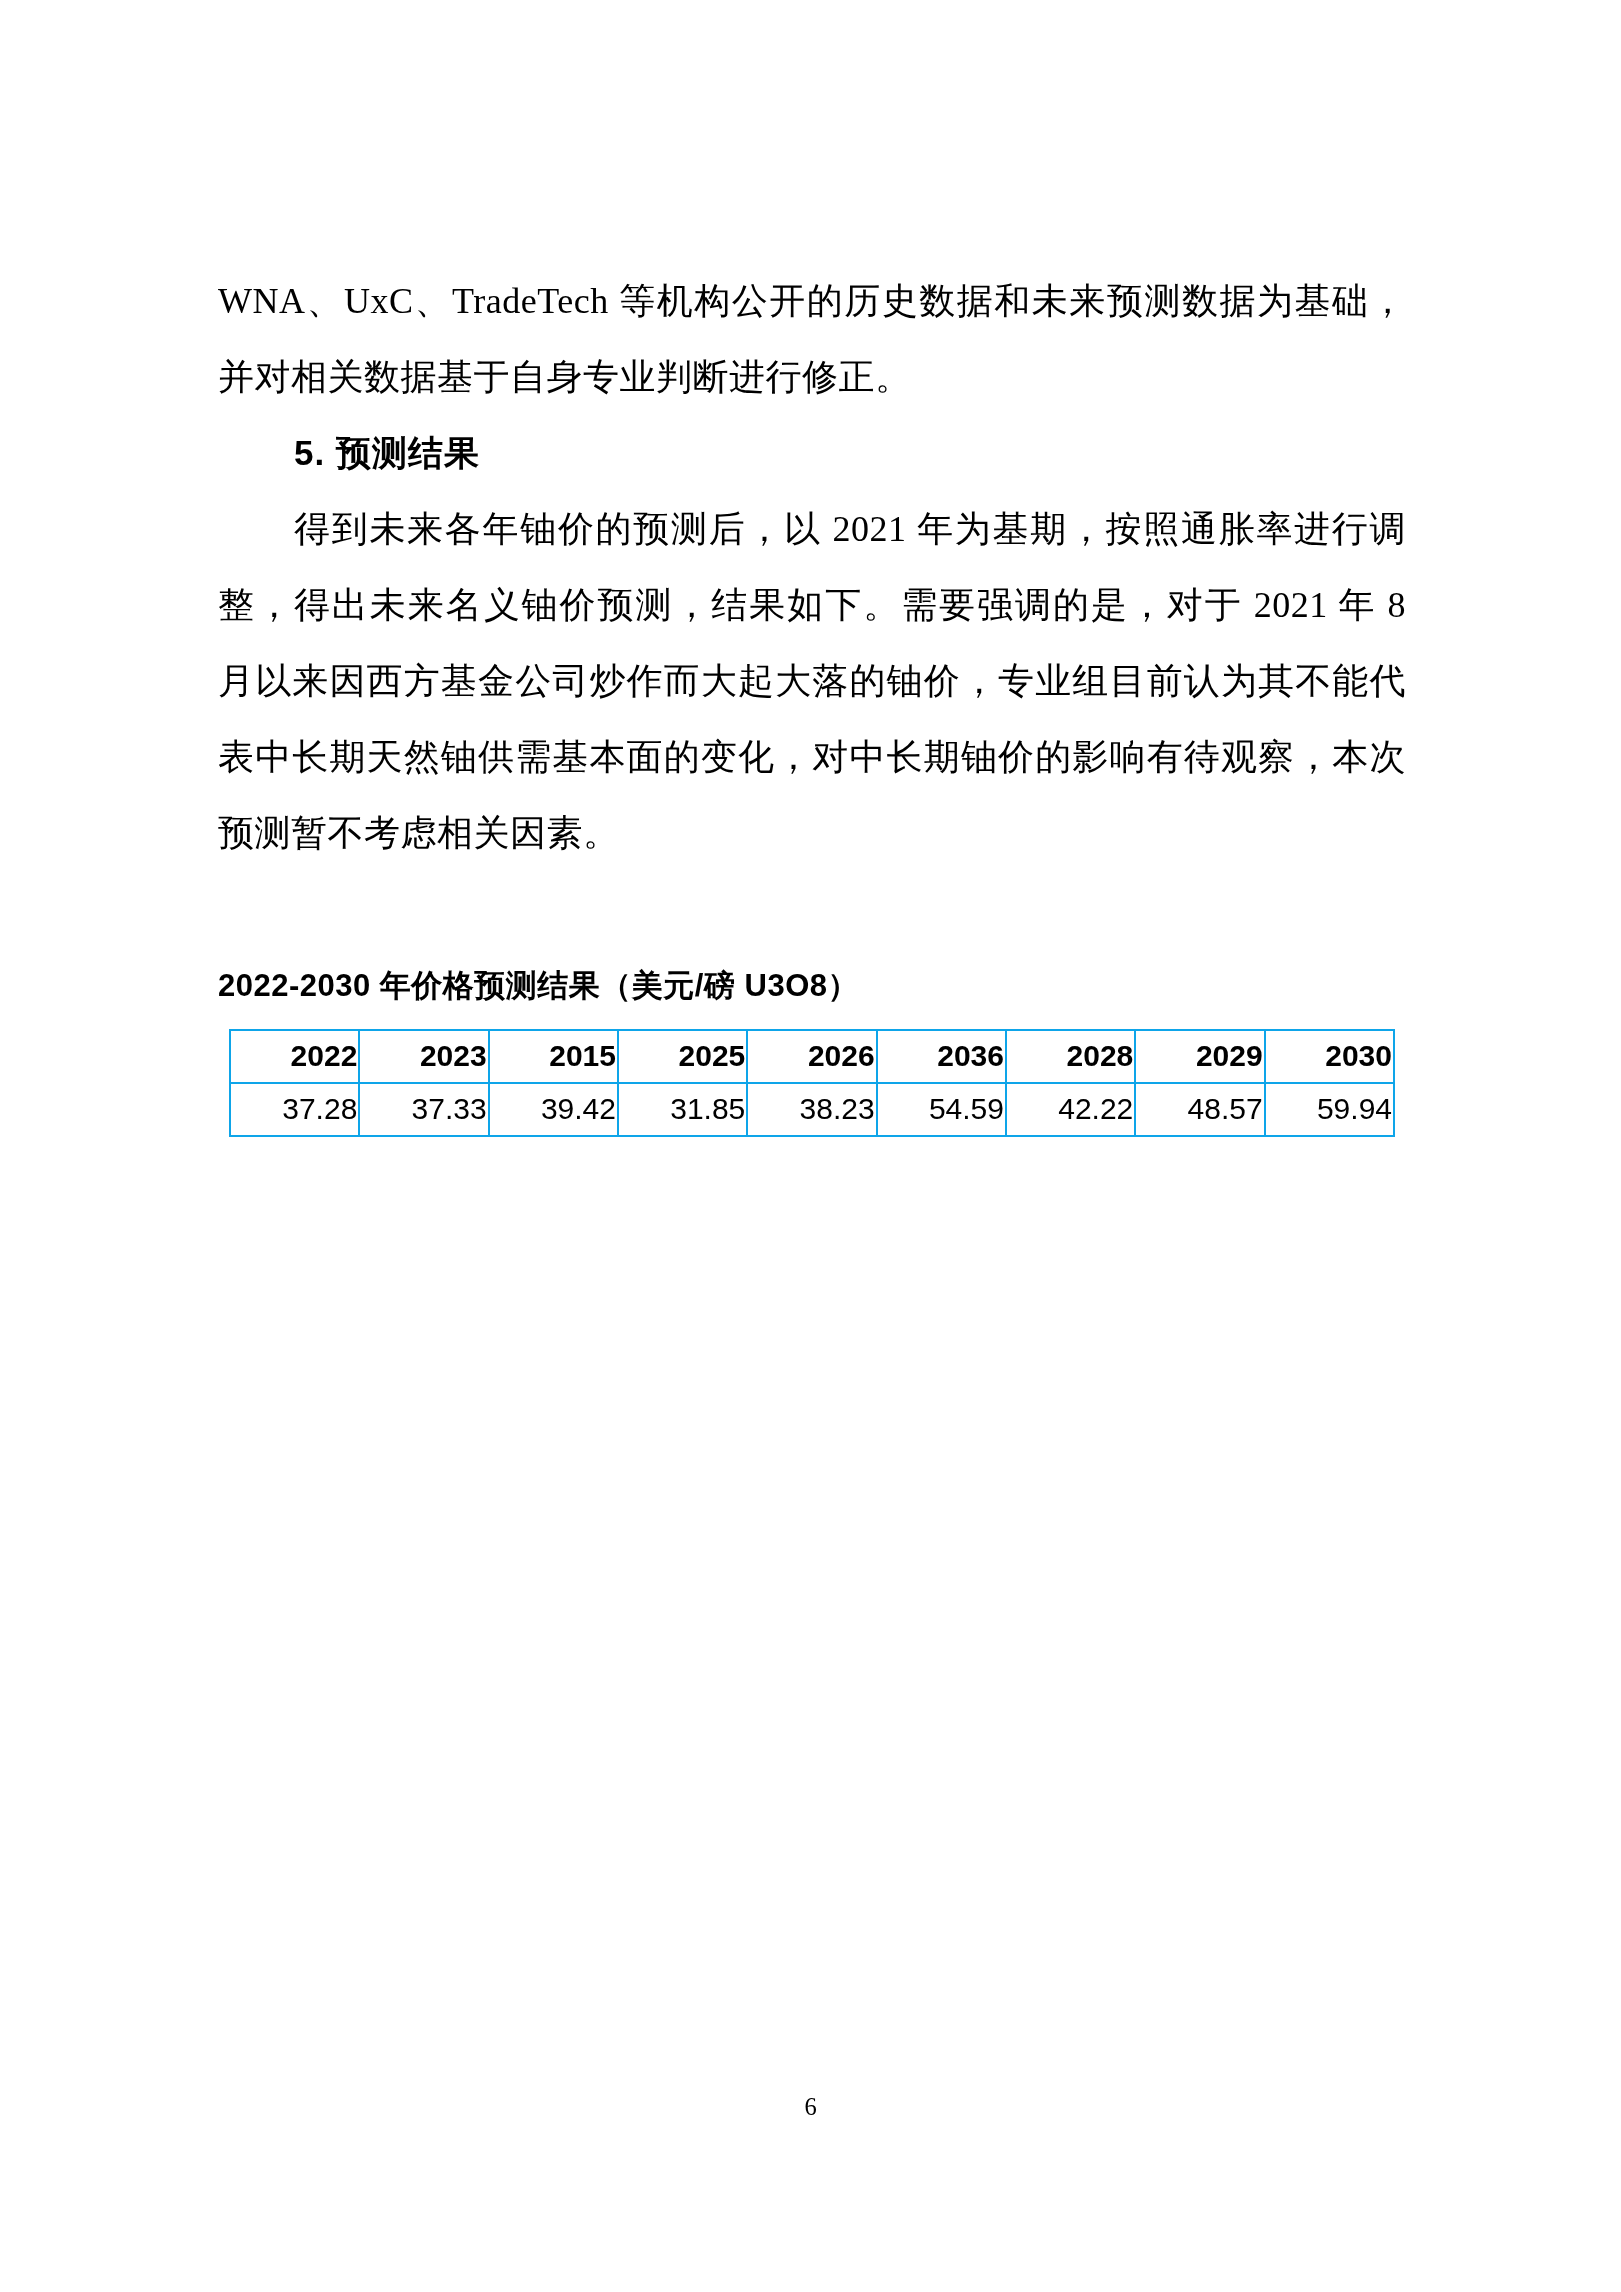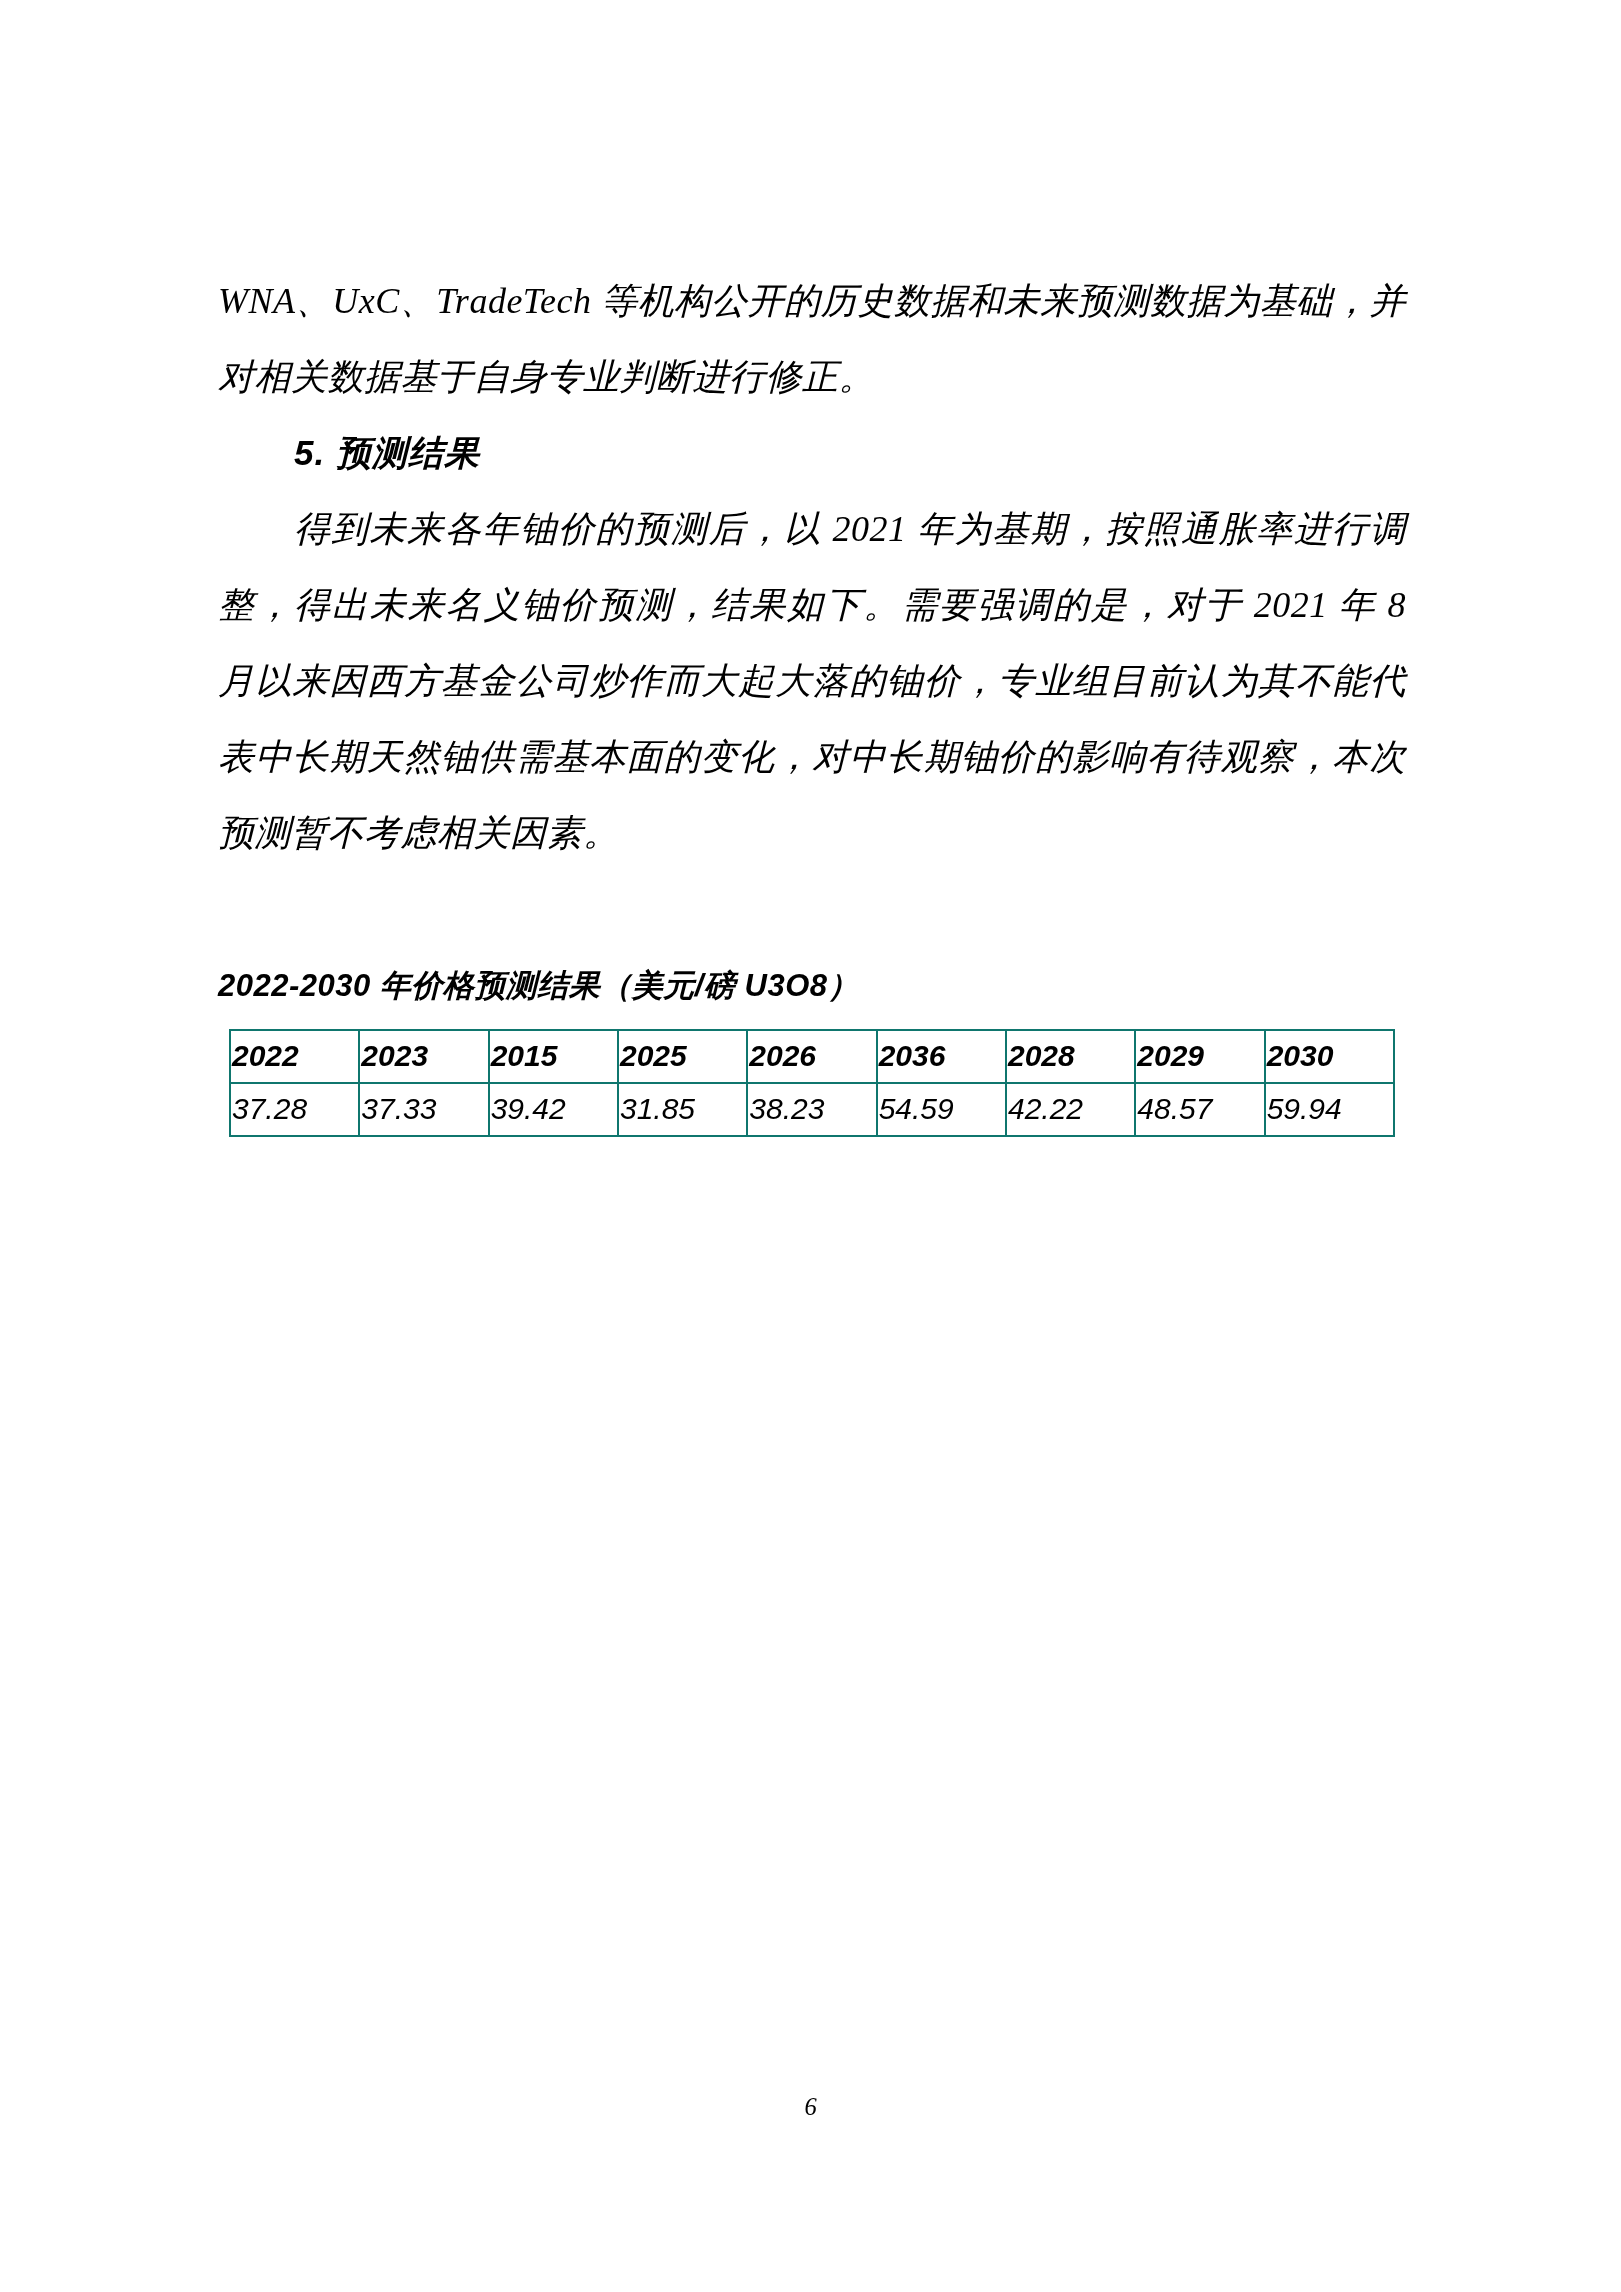--- a/index.html
+++ b/index.html
@@ -14,21 +14,20 @@
     color: #000000;
     position: relative;
     overflow: hidden;
   }
   .page {
     position: relative;
     width: 1621px;
     height: 2293px;
     box-sizing: border-box;
     padding: 0;
-    font-style: italic;
   }
   .content {
     position: absolute;
     left: 218px;
     top: 263px;
     width: 1188px;
   }
   .para {
     font-family: "Liberation Serif", serif;
     font-size: 36px;
@@ -61,22 +60,22 @@
     margin: 0 0 21.6px 0;
     letter-spacing: 0.5px;
   }
   table.price-table {
     border-collapse: collapse;
     margin: 0 auto;
     width: 1166px;
     table-layout: fixed;
   }
   table.price-table td {
-    border: 2px solid #0f766e;
-    text-align: left;
+    border: 2px solid #0ea5e9;
+    text-align: right;
     vertical-align: middle;
     height: 49px;
     font-size: 30px;
     font-family: "Liberation Sans", sans-serif;
   }
   table.price-table tr.header-row td {
     font-weight: bold;
   }
   table.price-table tr.value-row td {
     font-weight: normal;

